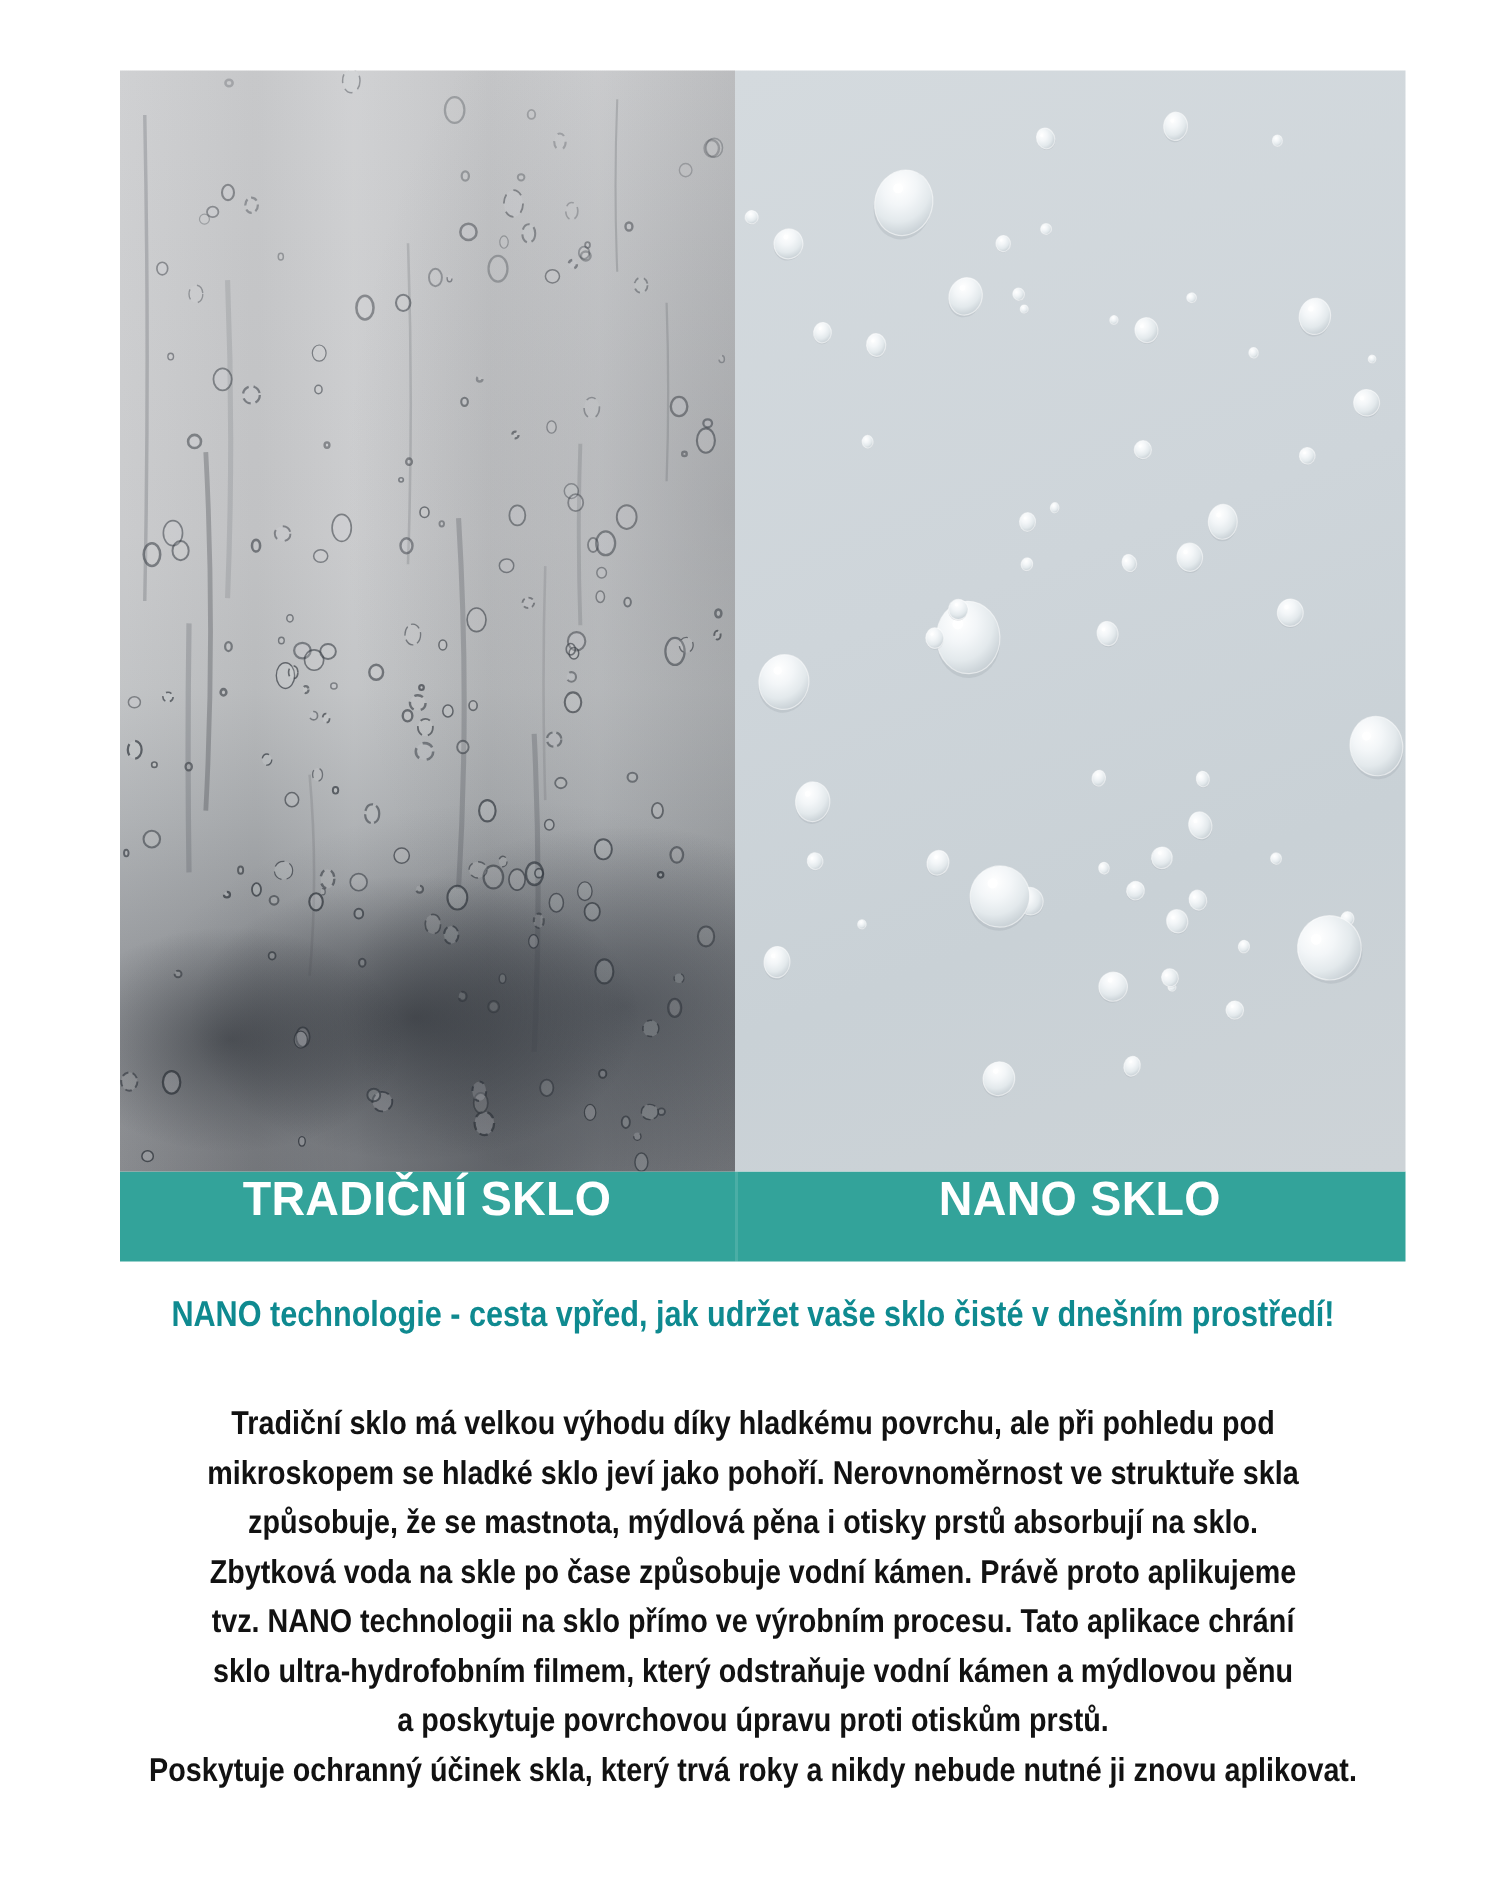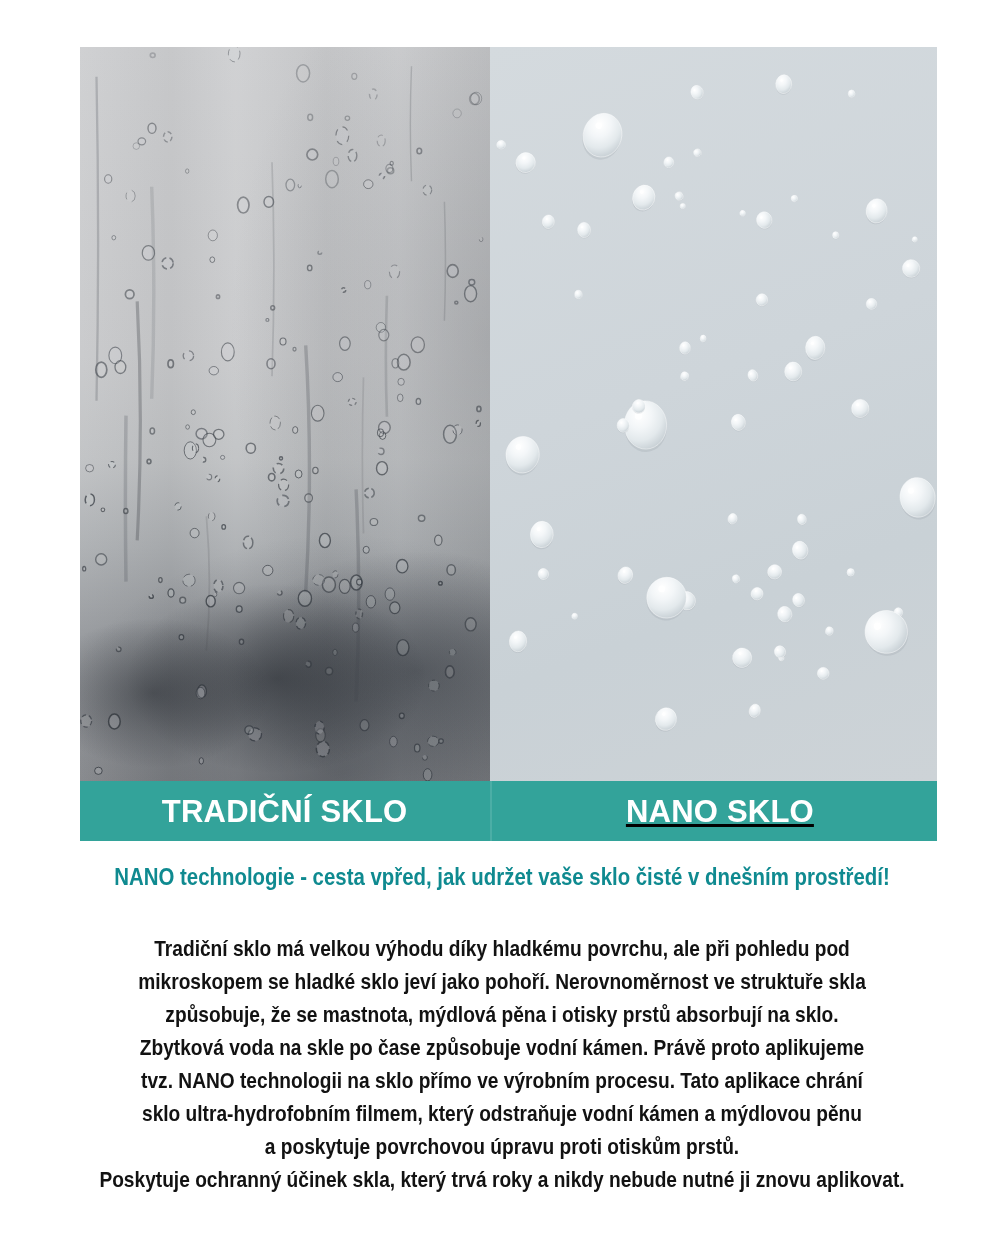--- a/index.html
+++ b/index.html
@@ -29,24 +29,24 @@
   }
   .photo.right{
     width:447px;height:734px;
     background:linear-gradient(160deg, #d4dade 0%, #ced5da 45%, #c9d1d6 72%, #cdd3d7 100%);
   }
 
   .banner{
     display:flex;width:857px;height:60px;background:#33a39a;
   }
   .banner-cell{
-    flex:0 0 auto;display:flex;align-items:center;justify-content:center;height:100%;
+    flex:0 0 auto;display:flex;align-items:flex-start;justify-content:center;height:100%;
   }
   .banner-cell.left-cell{width:410px;}
-  .banner-cell.right-cell{width:460px;box-shadow:inset 2px 0 0 rgba(255,255,255,0.12);text-decoration:underline;}
+  .banner-cell.right-cell{width:460px;box-shadow:inset 2px 0 0 rgba(255,255,255,0.12);}
   .banner-label{
     color:#ffffff;font-weight:bold;font-size:32px;letter-spacing:0.2px;
     transform:scaleX(0.97);transform-origin:center;white-space:nowrap;
   }
 
   
   .headline{
     position:absolute;left:0;top:861px;width:1004px;margin:0;
     text-align:center;font-size:24px;line-height:32px;font-weight:bold;
     color:#0f8a90;white-space:nowrap;

